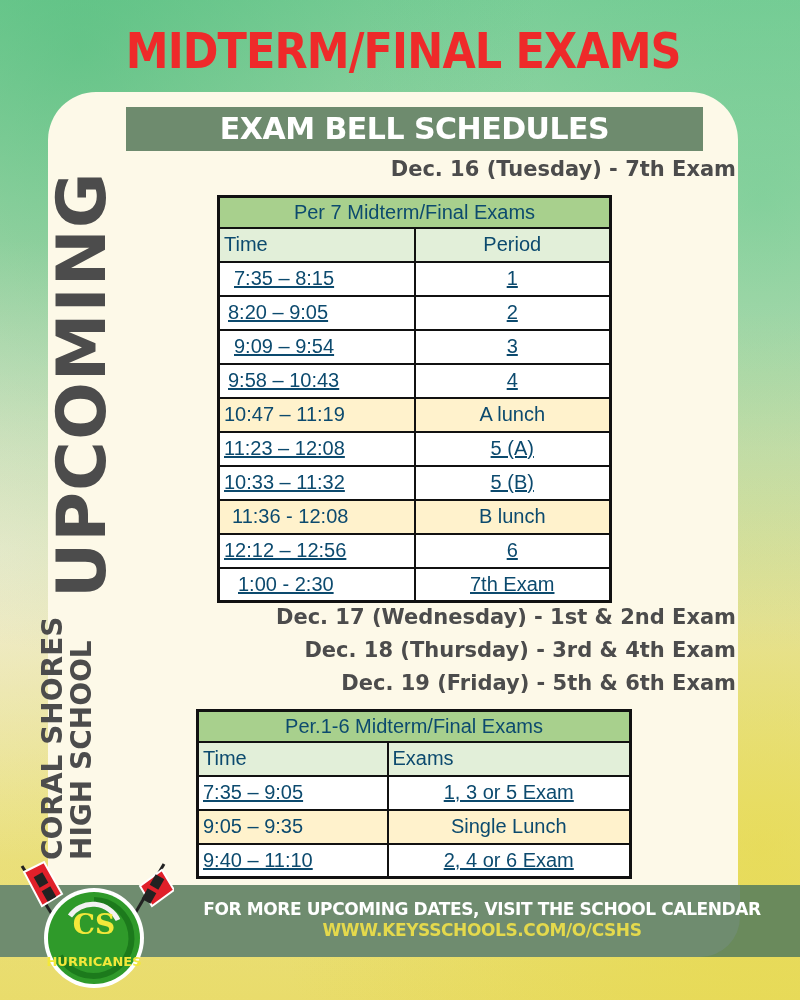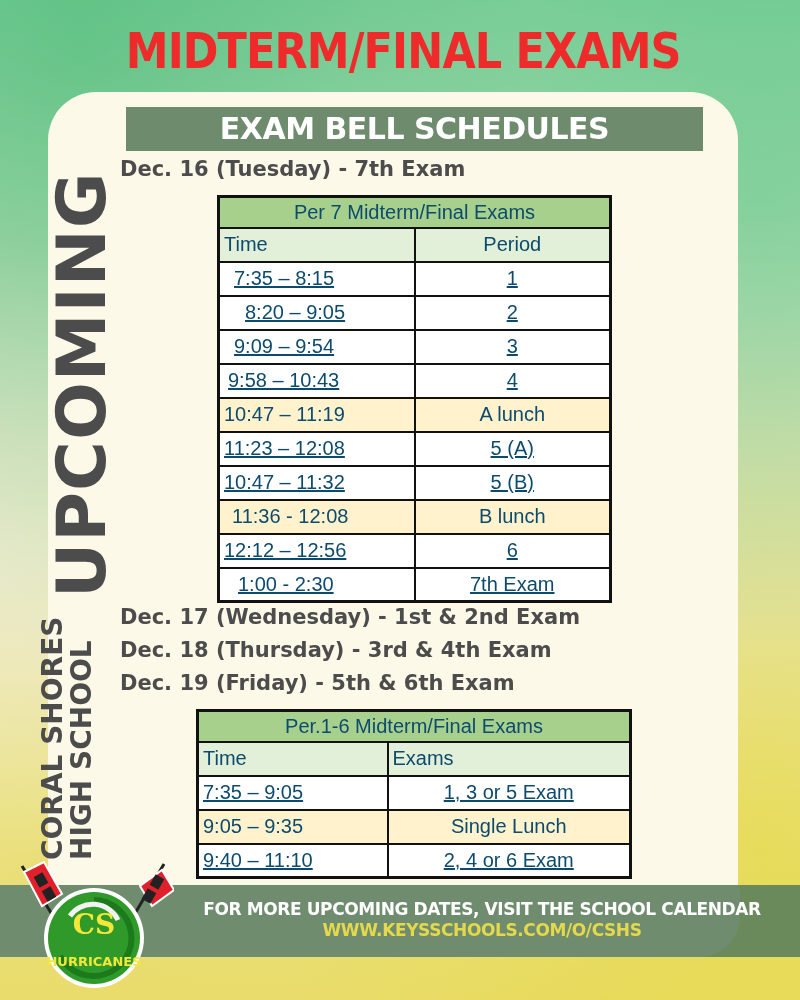--- a/index.html
+++ b/index.html
@@ -41,21 +41,21 @@
     font-family: "DejaVu Sans", sans-serif; font-weight: bold; font-size: 28px;
     color: #4c4c4c; white-space: nowrap; line-height: 1.05;
   }
   .banner {
     position: absolute; left: 126px; top: 107px; width: 577px; height: 44px;
     background: #6e8b6e; color: #fff; text-align: center;
     font-family: "DejaVu Sans", sans-serif; font-weight: bold; font-size: 30px;
     line-height: 44px; letter-spacing: -0.5px;
   }
   .date-line {
-    position: absolute; left: 120px; width: 600px; text-align: left;
+    position: absolute; left: 136px; width: 600px; text-align: right;
     font-family: "DejaVu Sans", sans-serif; font-weight: bold; font-size: 21px;
     color: #4c4c4c; white-space: nowrap;
   }
   table.sched {
     position: absolute; border-collapse: collapse; border: 3px solid #111;
     font-family: "Liberation Sans", sans-serif; color: #0c4a6e;
   }
   table.sched td, table.sched th {
     border: 2.5px solid #111; font-weight: normal; height: 34px;
     font-size: 20px; padding: 0 4px; white-space: nowrap;
@@ -110,41 +110,41 @@
   </tr>
   <tr class="hdr">
     <td style="width:196px; text-align:left;">Time</td>
     <td class="c">Period</td>
   </tr>
   <tr class="row">
     <td style="padding-left:14px;">7:35 – 8:15</td>
     <td class="c">1</td>
   </tr>
   <tr class="row">
-    <td style="padding-left:25px;">8:20 – 9:05</td>
+    <td style="padding-left:8px;">8:20 – 9:05</td>
     <td class="c">2</td>
   </tr>
   <tr class="row">
     <td style="padding-left:14px;">9:09 – 9:54</td>
     <td class="c">3</td>
   </tr>
   <tr class="row">
     <td style="padding-left:8px;margin-top:40px;">9:58 – 10:43</td>
     <td class="c">4</td>
   </tr>
   <tr class="lunch">
     <td>10:47 – 11:19</td>
     <td class="c">A lunch</td>
   </tr>
   <tr class="row">
     <td>11:23 – 12:08</td>
     <td class="c">5 (A)</td>
   </tr>
   <tr class="row">
-    <td>10:47 – 11:32</td>
+    <td>10:33 – 11:32</td>
     <td class="c">5 (B)</td>
   </tr>
   <tr class="lunch">
     <td style="padding-left:12px;margin-left:32px;">11:36 - 12:08</td>
     <td class="c">B lunch</td>
   </tr>
   <tr class="row">
     <td>12:12 – 12:56</td>
     <td class="c">6</td>
   </tr>

